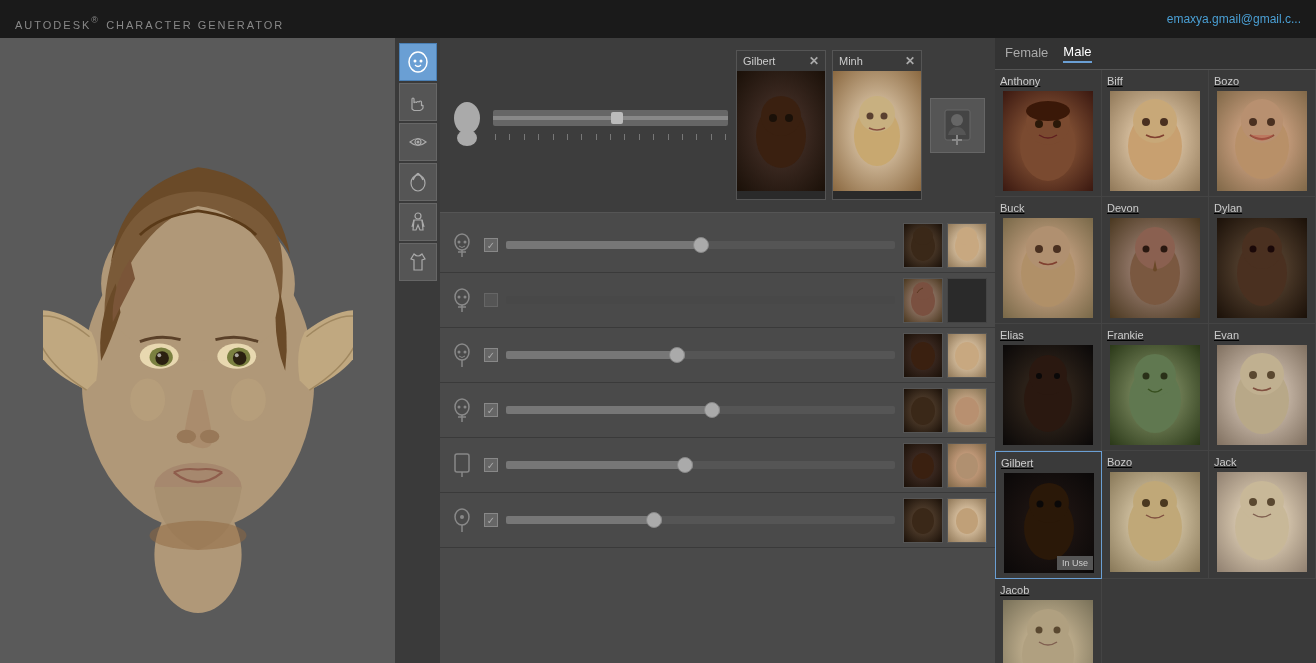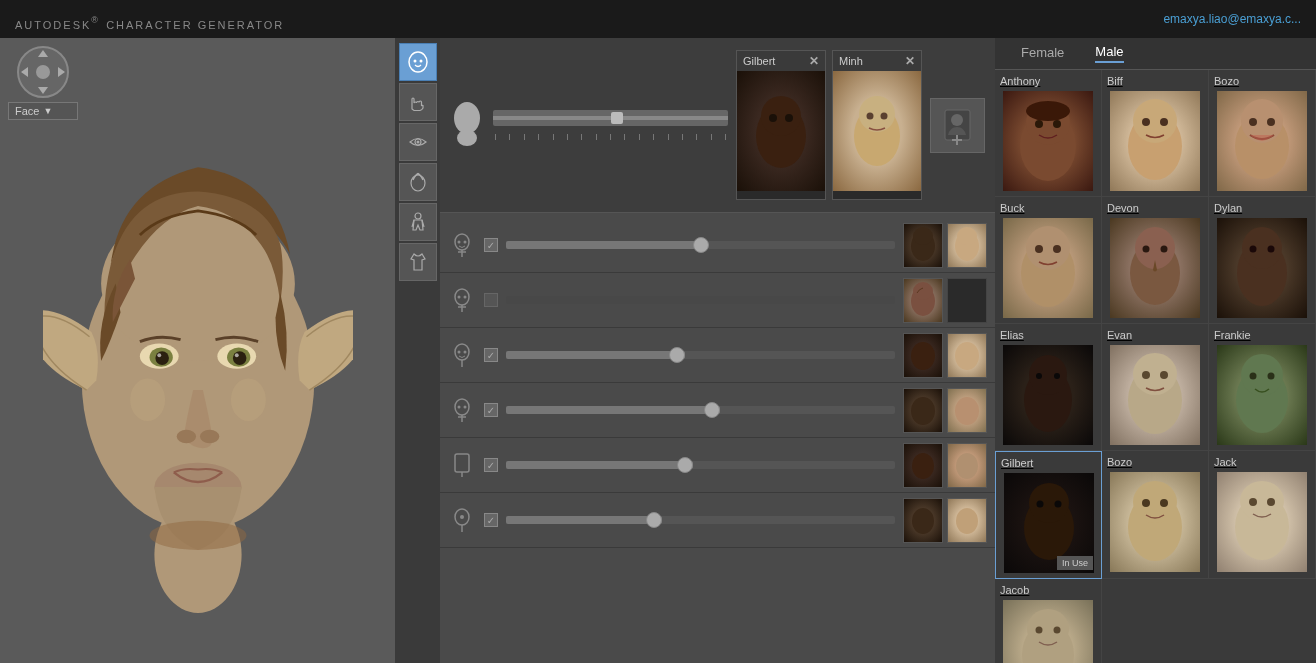--- a/index.html
+++ b/index.html
@@ -366,21 +366,20 @@
       padding: 0 10px;
       gap: 15px;
       border-bottom: 1px solid #555;
     }
 
     .gender-tab {
       color: #aaa;
       font-size: 13px;
       cursor: pointer;
       padding-bottom: 2px;
-      margin-left: 16px;
     }
 
     .gender-tab.active {
       color: #fff;
       border-bottom: 2px solid #6a9fd4;
     }
 
     .char-grid {
       display: grid;
       grid-template-columns: repeat(3, 1fr);
@@ -496,43 +495,27 @@
   </style>
 </head>
 <body>
 
 <div class="header">
   <div style="display:flex;align-items:center;gap:4px;">
     <span class="header-title">
       <span>AUTODESK</span><span style="font-size:9px;vertical-align:super;">®</span>&nbsp;<span>CHARACTER GENERATOR</span>
     </span>
   </div>
-  <div class="header-email">emaxya.liao@emaxya.c...</div>
+  <div class="header-email">emaxya.gmail@gmail.c...</div>
 </div>
 
 <div class="main-layout">
 
   <div class="left-panel">
 
-    <div class="face-controls">
-      <div class="nav-circle-wrap">
-        <div style="width:52px;height:52px;border-radius:50%;background:#666;border:2px solid #888;position:relative;">
-          <div class="nav-up"></div>
-          <div class="nav-down"></div>
-          <div class="nav-left-c"></div>
-          <div class="nav-right-c"></div>
-          <div style="position:absolute;top:50%;left:50%;transform:translate(-50%,-50%);width:14px;height:14px;border-radius:50%;background:#999;"></div>
-        </div>
-      </div>
-
-      <div class="face-dropdown">
-        <span>Face</span>
-        <span style="font-size:9px;">▼</span>
-      </div>
-    </div>
 
     <div class="character-face">
       <svg viewBox="0 0 320 520" width="310" height="520">
 
         <ellipse cx="160" cy="460" rx="45" ry="60" fill="#b09878"></ellipse>
 
         <ellipse cx="160" cy="280" rx="120" ry="155" fill="#b09878"></ellipse>
 
         <ellipse cx="160" cy="180" rx="100" ry="80" fill="#b09878"></ellipse>
 
@@ -992,45 +975,45 @@
           <svg width="90" height="100" viewBox="0 0 90 100">
             <ellipse cx="45" cy="55" rx="24" ry="32" fill="#2a1810"></ellipse>
             <ellipse cx="45" cy="30" rx="19" ry="20" fill="#2a1810"></ellipse>
             <circle cx="36" cy="31" r="3" fill="#0a0808"></circle>
             <circle cx="54" cy="31" r="3" fill="#0a0808"></circle>
           </svg>
         </div>
       </div>
 
       <div class="char-grid-item">
+        <span class="char-grid-name">Frankie</span>
+        <div class="char-grid-portrait portrait-frankie">
+          <svg width="90" height="100" viewBox="0 0 90 100">
+            <ellipse cx="45" cy="55" rx="26" ry="33" fill="#607850"></ellipse>
+            <ellipse cx="45" cy="30" rx="21" ry="21" fill="#607850"></ellipse>
+            <circle cx="36" cy="31" r="3.5" fill="#2a3018"></circle>
+            <circle cx="54" cy="31" r="3.5" fill="#2a3018"></circle>
+            <path d="M38,44 Q45,50 52,44" stroke="#385020" stroke-width="1.5" fill="none"></path>
+          </svg>
+        </div>
+      </div>
+
+      <div class="char-grid-item">
         <span class="char-grid-name">Evan</span>
         <div class="char-grid-portrait portrait-evan">
           <svg width="90" height="100" viewBox="0 0 90 100">
             <ellipse cx="45" cy="55" rx="27" ry="34" fill="#b8a888"></ellipse>
             <ellipse cx="45" cy="29" rx="22" ry="21" fill="#c0b090"></ellipse>
             <circle cx="36" cy="30" r="4" fill="#5a4830"></circle>
             <circle cx="54" cy="30" r="4" fill="#5a4830"></circle>
             <path d="M36,43 Q45,48 54,43" stroke="#805040" stroke-width="1.5" fill="none"></path>
           </svg>
         </div>
       </div>
 
-      <div class="char-grid-item">
-        <span class="char-grid-name">Frankie</span>
-        <div class="char-grid-portrait portrait-frankie">
-          <svg width="90" height="100" viewBox="0 0 90 100">
-            <ellipse cx="45" cy="55" rx="26" ry="33" fill="#607850"></ellipse>
-            <ellipse cx="45" cy="30" rx="21" ry="21" fill="#607850"></ellipse>
-            <circle cx="36" cy="31" r="3.5" fill="#2a3018"></circle>
-            <circle cx="54" cy="31" r="3.5" fill="#2a3018"></circle>
-            <path d="M38,44 Q45,50 52,44" stroke="#385020" stroke-width="1.5" fill="none"></path>
-          </svg>
-        </div>
-      </div>
-
       <div class="char-grid-item" style="border:1px solid #6a9fd4;">
         <span class="char-grid-name">Gilbert</span>
         <div class="char-grid-portrait portrait-gilbert2">
           <svg width="90" height="100" viewBox="0 0 90 100">
             <ellipse cx="45" cy="55" rx="25" ry="32" fill="#2a1808"></ellipse>
             <ellipse cx="45" cy="30" rx="20" ry="20" fill="#2a1808"></ellipse>
             <circle cx="36" cy="31" r="3.5" fill="#0a0808"></circle>
             <circle cx="54" cy="31" r="3.5" fill="#0a0808"></circle>
           </svg>
         </div>

